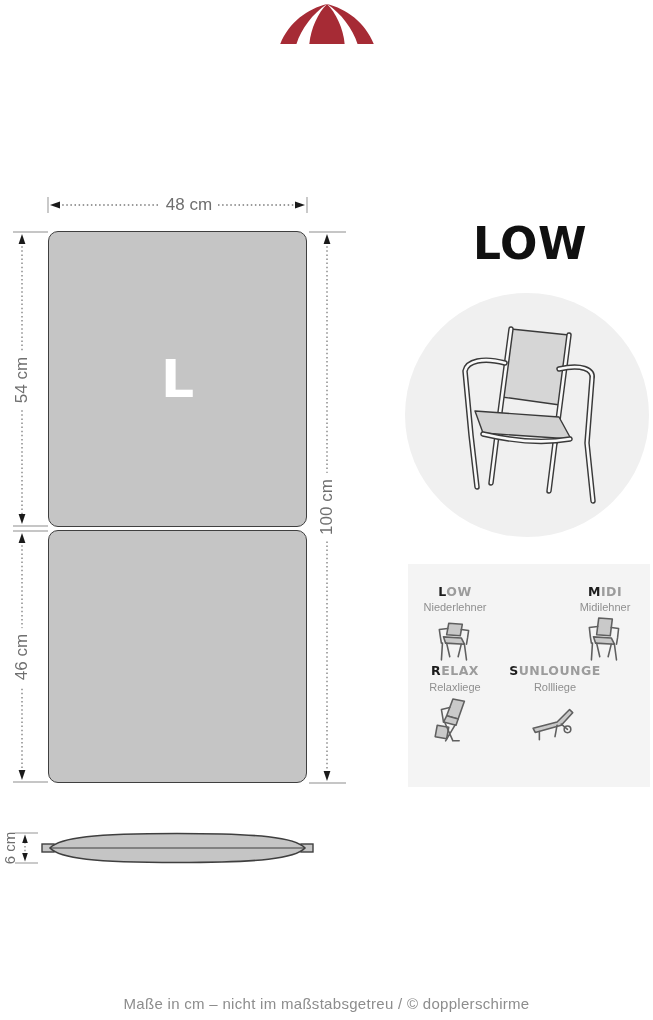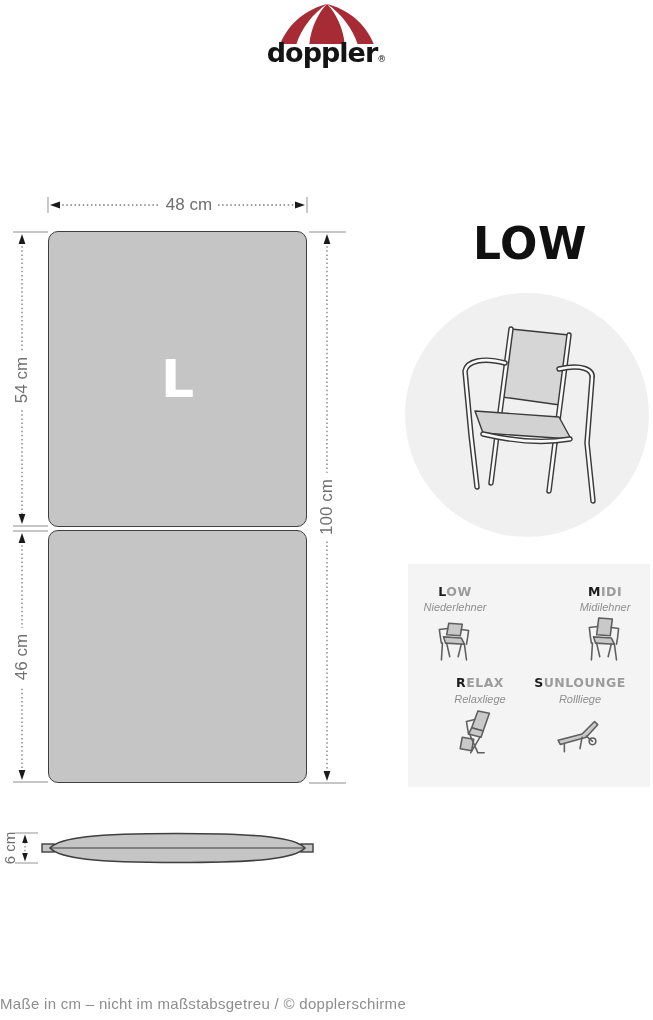--- a/index.html
+++ b/index.html
@@ -46,53 +46,52 @@
   .type-circle{
     position:absolute;left:405px;top:293px;width:244px;height:244px;border-radius:50%;
     background:#f0f0f0;display:flex;align-items:center;justify-content:center;
   }
   .legend-panel{
     position:absolute;left:408px;top:564px;width:242px;height:223px;background:#f4f4f4;
     box-sizing:border-box;padding:20px 8px 0 10px;
   }
   .legend-row{display:flex;}
   .legend-row.r1{justify-content:space-between;}
-  .legend-row.r2{justify-content:center;gap:26px;margin-top:12px;}
+  .legend-row.r2{gap:26px;}
   .legend-item{display:flex;flex-direction:column;align-items:center;width:74px;}
   .legend-label{
     font-family:"DejaVu Sans","Liberation Sans",sans-serif;
     font-weight:700;font-size:12.5px;letter-spacing:.5px;color:#9c9c9c;white-space:nowrap;line-height:1.3;
   }
   .legend-label .first{color:#1c1c1c;}
-  .legend-sub{font-size:11px;color:#8f8f8f;margin-top:1px;white-space:nowrap;font-style:italic;}
+  .legend-sub{font-size:11px;color:#8f8f8f;margin-top:1px;white-space:nowrap;}
   .legend-icon{margin-top:4px;}
   
   .footer{
-    position:absolute;left:0;top:995px;width:100%;
+    position:absolute;left:0;top:995px;width:100%;text-align:center;
     font-size:15px;color:#8d8d8d;letter-spacing:.3px;
   }
   
   .tube-o{stroke:#3a3a3a;stroke-width:5.5;fill:none;stroke-linecap:round;stroke-linejoin:round;}
   .tube-i{stroke:#fafafa;stroke-width:2.6;fill:none;stroke-linecap:round;stroke-linejoin:round;}
   .sling{fill:#d6d6d6;stroke:#3a3a3a;stroke-width:1.4;stroke-linejoin:round;}
   .mini{fill:none;stroke:#5f5f5f;stroke-width:1.5;stroke-linecap:round;stroke-linejoin:round;}
   .mini-fill{fill:#c9c9c9;stroke:#5f5f5f;stroke-width:1.5;stroke-linejoin:round;}
 </style>
 </head>
 <body>
 
 <div class="page">
 
   <header class="logo">
     <svg class="umbrella" viewBox="0 0 100 44">
       <path d="M50 1 C30 6 10 20 1 43 L18 43 C23 27 35 11 50 1 Z" fill="#a62b35"></path>
       <path d="M50 1 C41 10 33 26 31.5 43 L68.5 43 C67 26 59 10 50 1 Z" fill="#a62b35"></path>
       <path d="M50 1 C70 6 90 20 99 43 L82 43 C77 27 65 11 50 1 Z" fill="#a62b35"></path>
     </svg>
-    <div class="wordmark"><span>doppler</span><span class="reg">®</span></div>
   </header>
 
   <svg class="dims-svg" width="653" height="1020" viewBox="0 0 653 1020">
 
     <g stroke="#b3b3b3" stroke-width="1.4">
       <line x1="48" y1="197" x2="48" y2="213"></line>
       <line x1="307" y1="197" x2="307" y2="213"></line>
     </g>
     <line x1="54" y1="205" x2="301" y2="205" stroke="#7a7a7a" stroke-width="1.3" stroke-dasharray="1.5 2.6"></line>
     <polygon points="50,205 60,201.6 60,208.4" fill="#1a1a1a"></polygon>

